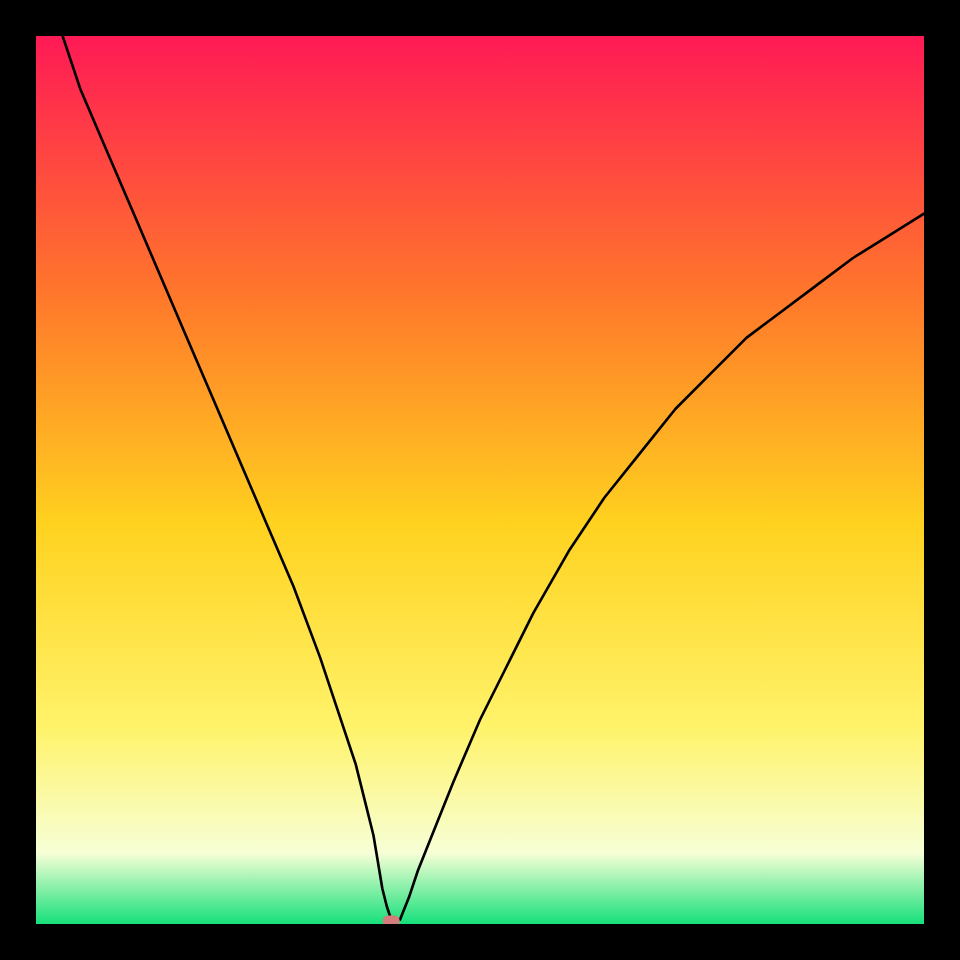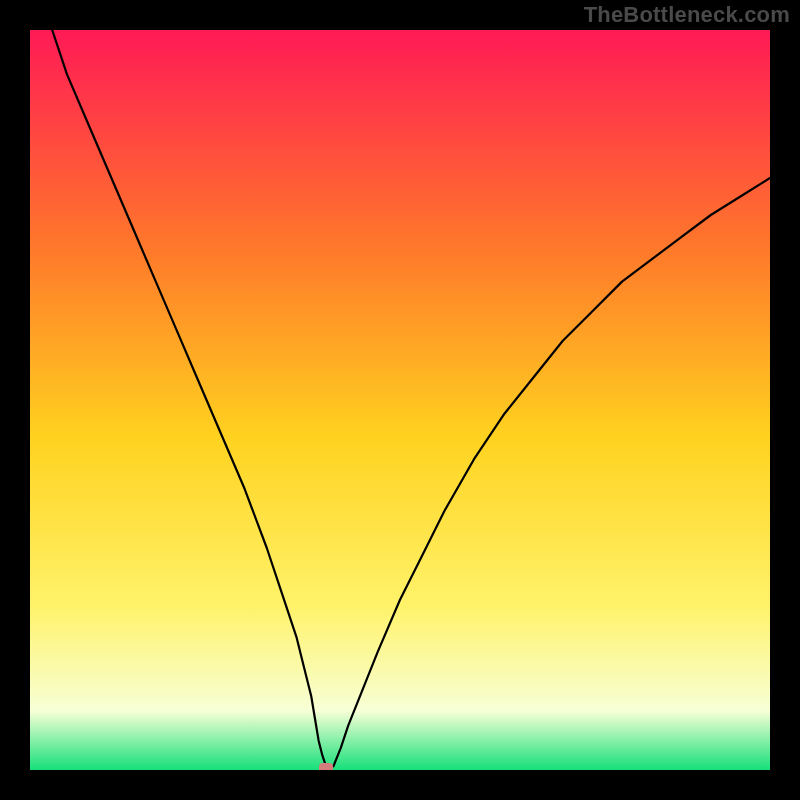--- a/index.html
+++ b/index.html
@@ -47,21 +47,20 @@
   }
   .marker {
     fill: #d57d7d;
   }
 </style>
 </head>
 <body>
 
 <div class="frame">
 
-  <div class="watermark">TheBottleneck.com</div>
 
   <div class="plot-wrap">
     <svg id="plot-svg" viewBox="0 0 740 740" preserveAspectRatio="none">
       <defs>
         <linearGradient id="bg-grad" x1="0" y1="0" x2="0" y2="1">
           <stop id="g0" offset="0%" stop-color="#ff1a55"></stop>
           <stop id="g1" offset="30%" stop-color="#ff7a2a"></stop>
           <stop id="g2" offset="55%" stop-color="#ffd21f"></stop>
           <stop id="g3" offset="78%" stop-color="#fff36b"></stop>
           <stop id="g4" offset="92%" stop-color="#f7ffd6"></stop>

